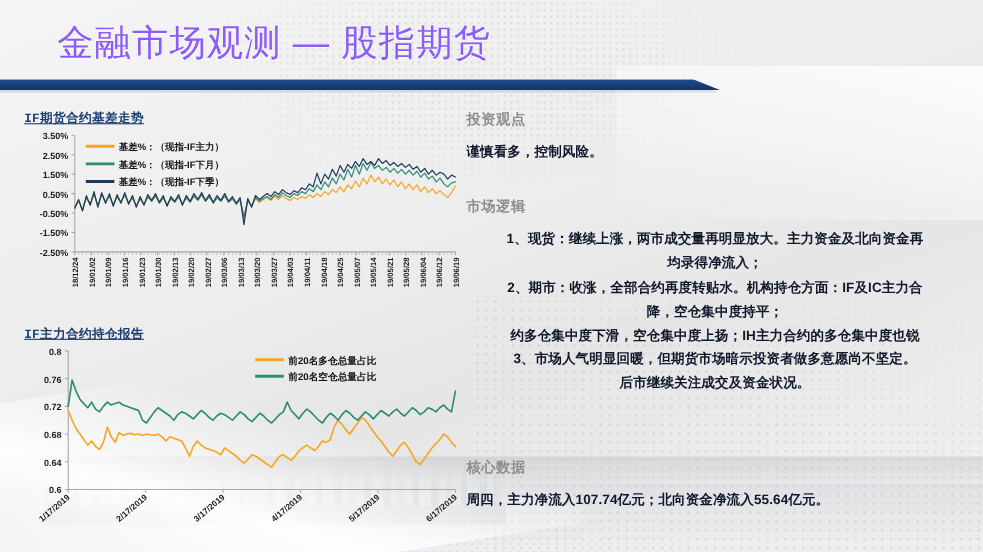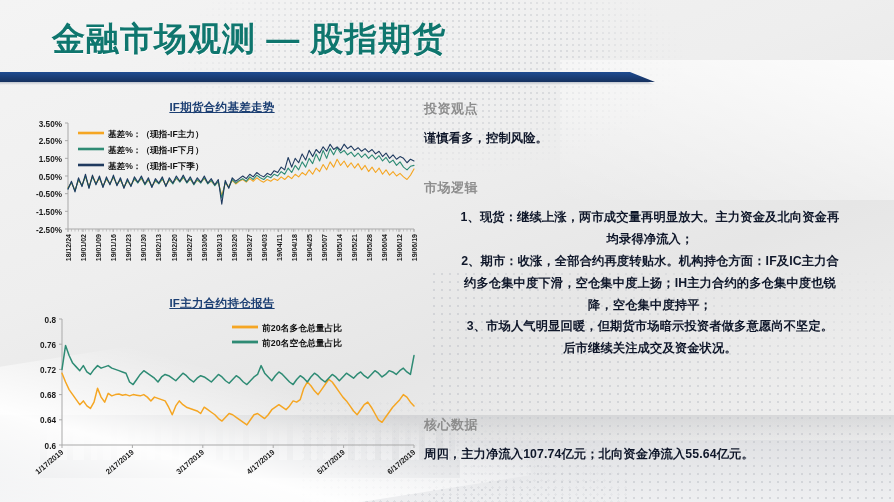--- a/index.html
+++ b/index.html
@@ -43,33 +43,33 @@
       repeating-linear-gradient(90deg,
         rgba(168,171,176,.9) 0 7px, transparent 7px 13px,
         rgba(186,189,194,.8) 13px 19px, transparent 19px 27px,
         rgba(160,163,168,.85) 27px 33px, transparent 33px 44px);
     -webkit-mask-image:linear-gradient(to top,#000 0%,#000 30%,transparent 95%);
             mask-image:linear-gradient(to top,#000 0%,#000 30%,transparent 95%);}
 
   
   .header{position:absolute;left:0;top:0;width:894px;height:82px;}
   .header-title{position:absolute;left:52px;top:17px;
-    font-size:33px;font-weight:bold;letter-spacing:1px;color:#0f766e;
+    font-size:33px;font-weight:normal;letter-spacing:1px;color:#8b5cf6;
     text-shadow:0 1px 0 rgba(255,255,255,.85);white-space:nowrap;}
   .header-bar{position:absolute;left:0;top:72px;width:655px;height:10px;
     background:linear-gradient(180deg,#1f4c91,#16315e);
     clip-path:polygon(0 0, 630px 0, 655px 100%, 0 100%);}
   .header-bar-shadow{position:absolute;left:0;top:82px;width:655px;height:3px;
     background:linear-gradient(180deg,rgba(40,60,95,.25),rgba(40,60,95,0));
     clip-path:polygon(0 0, 648px 0, 655px 100%, 0 100%);}
 
   
   .chart-block{position:absolute;}
-  .chart-title{text-align:center;font-size:11.5px;font-weight:bold;color:#1c3f73;
-    text-decoration:underline;letter-spacing:.3px;}
+  .chart-title{font-size:11.5px;font-weight:bold;color:#1c3f73;
+    text-decoration:underline;letter-spacing:.3px;font-family:Liberation Mono, monospace;}
   .chart-svg{display:block;}
 
   
   .panel{position:absolute;left:424px;top:100px;width:452px;}
   .sec-head{font-size:13px;font-weight:bold;color:#8d8d8d;margin-bottom:11px;letter-spacing:.5px;}
   .sec-body{font-size:12.3px;color:#0f172a;line-height:1.62;font-weight:bold;letter-spacing:.1px;}
   .sec-body p{margin:0 0 2px 0;text-align:center;}
   .gap-a{height:30px;}
   .core{position:absolute;left:424px;top:416px;width:452px;}
 </style>
@@ -317,22 +317,22 @@
 
   <div class="panel">
     <div class="sec-head">投资观点</div>
     <div class="sec-body">谨慎看多，控制风险。</div>
     <div class="gap-a"></div>
     <div class="sec-head">市场逻辑</div>
     <div class="sec-body" id="logic-body">
         <p>1、现货：继续上涨，两市成交量再明显放大。主力资金及北向资金再</p>
         <p>均录得净流入；</p>
         <p>2、期市：收涨，全部合约再度转贴水。机构持仓方面：IF及IC主力合</p>
+        <p>降，空仓集中度持平；</p>
         <p>约多仓集中度下滑，空仓集中度上扬；IH主力合约的多仓集中度也锐</p>
-        <p>降，空仓集中度持平；</p>
         <p>3、市场人气明显回暖，但期货市场暗示投资者做多意愿尚不坚定。</p>
         <p>后市继续关注成交及资金状况。</p>
       </div>
   </div>
 
   <div class="core">
     <div class="sec-head">核心数据</div>
     <div class="sec-body">周四，主力净流入107.74亿元；北向资金净流入55.64亿元。</div>
   </div>
 

